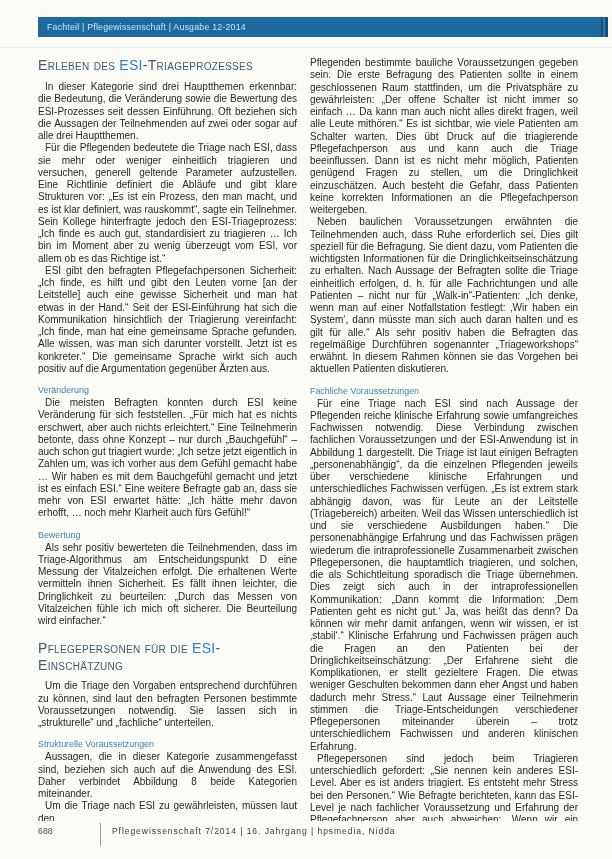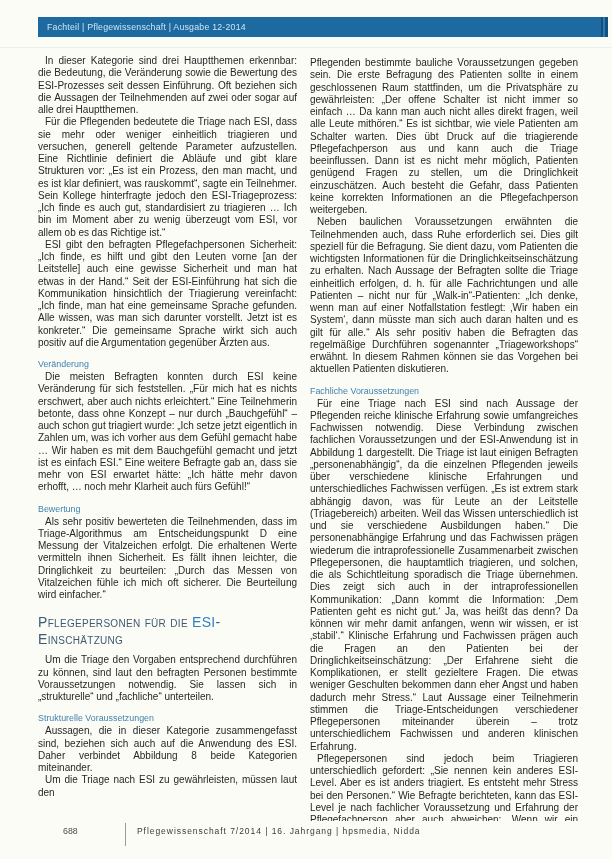--- a/index.html
+++ b/index.html
@@ -46,39 +46,40 @@
   }
 
   p.body {
     margin:0; font-size:10px; line-height:12.25px;
     text-align:justify; color:#262626; text-indent:7px;
     hyphens:auto; -webkit-hyphens:auto; word-spacing:-0.1px;
   }
   p.noindent { text-indent:0; }
 
   
-  .footer { position:absolute; left:38px; top:824px; width:540px; height:26px;margin-left:25px; }
+  .footer { position:absolute; left:38px; top:824px; width:540px; height:26px; }
   .footer-num { position:absolute; left:0; top:2px; font-size:8.8px; color:#4d4d4d; }
   .footer-rule { position:absolute; left:62px; top:-1px; width:1px; height:23px; background:#9b9b9b; }
   .footer-text { position:absolute; left:74px; top:2px; font-size:8.5px; color:#3a3a3a; letter-spacing:0.95px; white-space:nowrap; }
 </style>
 </head>
 <body>
 
 <div class="page">
 
   <div class="topbar">
     <span class="topbar-text">Fachteil | Pflegewissenschaft | Ausgabe 12-2014</span>
     <span class="topbar-edge"></span>
   </div>
   <div class="header-rule"></div>
 
   <div class="content">
 
     <div class="col col-left">
+      <h1><span>Erleben des </span><span class="esi">ESI</span><span>-Triageprozesses</span></h1>
 
       <p class="body">In dieser Kategorie sind drei Hauptthemen erkennbar: die Bedeutung, die Veränderung sowie die Bewertung des ESI-Prozesses seit dessen Einführung. Oft beziehen sich die Aussagen der Teilnehmenden auf zwei oder sogar auf alle drei Hauptthemen.</p>
 
       <p class="body">Für die Pflegenden bedeutete die Triage nach ESI, dass sie mehr oder weniger einheitlich triagieren und versuchen, generell geltende Parameter aufzustellen. Eine Richtlinie definiert die Abläufe und gibt klare Strukturen vor: „Es ist ein Prozess, den man macht, und es ist klar definiert, was rauskommt“, sagte ein Teilnehmer. Sein Kollege hinterfragte jedoch den ESI-Triageprozess: „Ich finde es auch gut, standardisiert zu triagieren … Ich bin im Moment aber zu wenig überzeugt vom ESI, vor allem ob es das Richtige ist.“</p>
       <p class="body">ESI gibt den befragten Pflegefachpersonen Sicherheit: „Ich finde, es hilft und gibt den Leuten vorne [an der Leitstelle] auch eine gewisse Sicherheit und man hat etwas in der Hand.“ Seit der ESI-Einführung hat sich die Kommunikation hinsichtlich der Triagierung vereinfacht: „Ich finde, man hat eine gemeinsame Sprache gefunden. Alle wissen, was man sich darunter vorstellt. Jetzt ist es konkreter.“ Die gemeinsame Sprache wirkt sich auch positiv auf die Argumentation gegenüber Ärzten aus.</p>
 
       <h3>Veränderung</h3>
       <p class="body">Die meisten Befragten konnten durch ESI keine Veränderung für sich feststellen. „Für mich hat es nichts erschwert, aber auch nichts erleichtert.“ Eine Teilnehmerin betonte, dass ohne Konzept – nur durch „Bauchgefühl“ – auch schon gut triagiert wurde: „Ich setze jetzt eigentlich in Zahlen um, was ich vorher aus dem Gefühl gemacht habe … Wir haben es mit dem Bauchgefühl gemacht und jetzt ist es einfach ESI.“ Eine weitere Befragte gab an, dass sie mehr von ESI erwartet hätte: „Ich hätte mehr davon erhofft, … noch mehr Klarheit auch fürs Gefühl!“</p>
 
       <h3>Bewertung</h3>

